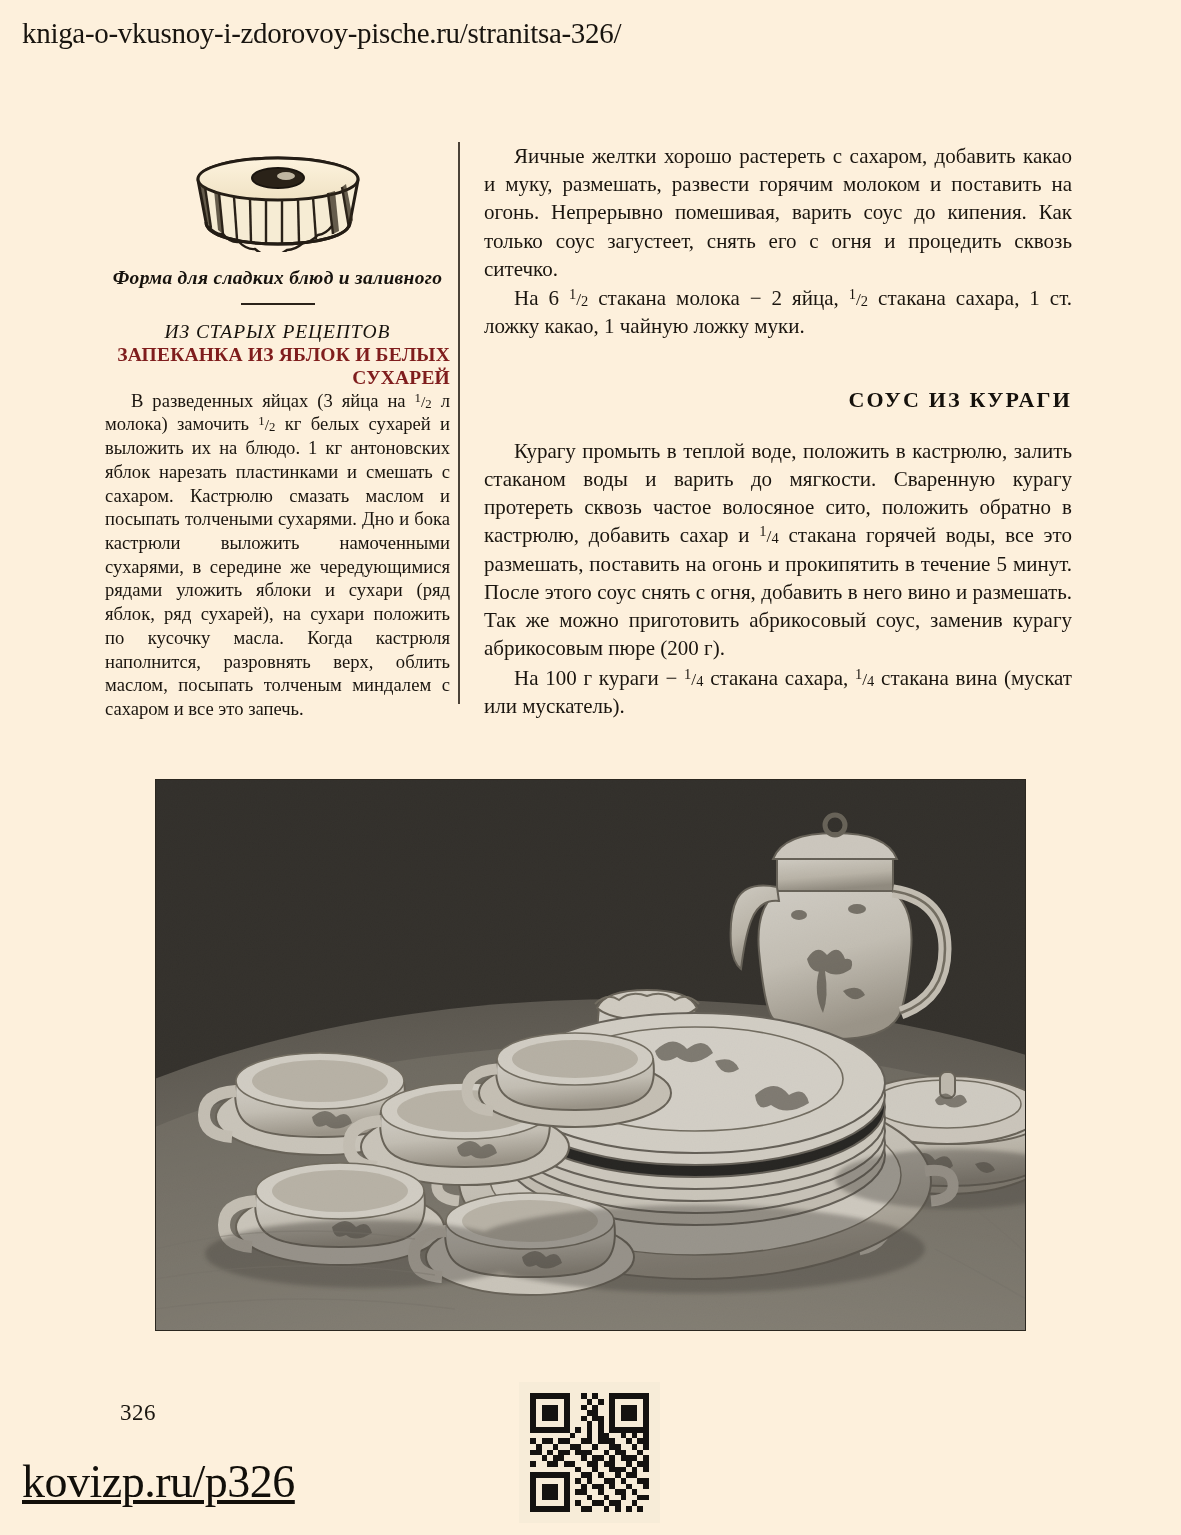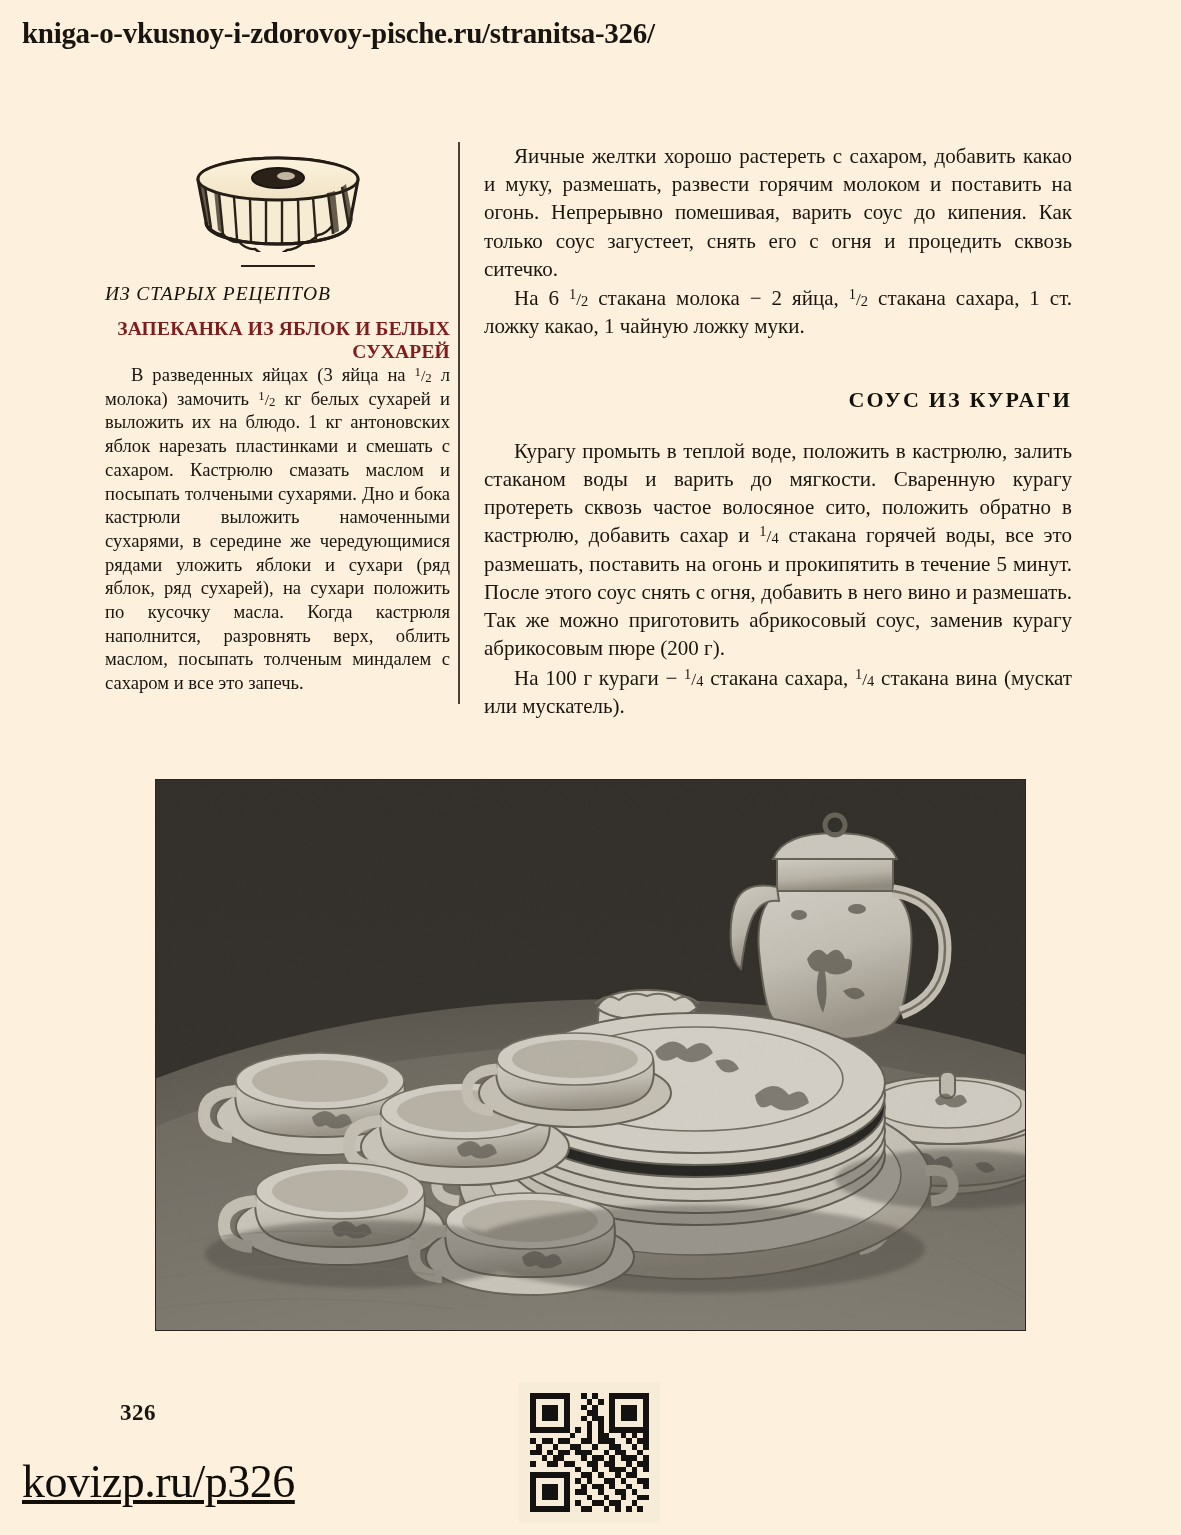--- a/index.html
+++ b/index.html
@@ -18,21 +18,20 @@
   
   .top-url {
     position: absolute;
     left: 22px;
     top: 17px;
     font-family: "Liberation Serif", "DejaVu Serif", serif;
     font-size: 29px;
     letter-spacing: -0.3px;
     color: #18140f;
     white-space: nowrap;
-    font-weight: bold;
   }
 
   
   .page-body {
     position: absolute;
     left: 0;
     top: 130px;
     width: 1181px;
     height: 600px;
   }
@@ -73,25 +72,25 @@
   }
 
   .rule-short {
     width: 74px;
     height: 2px;
     background: #2a2219;
     margin: 13px auto 16px auto;
   }
 
   .section-kicker {
+    text-align: center;
     font-style: italic;
     font-size: 19.5px;
     letter-spacing: 0.9px;
     color: #16120d;
-    margin-bottom: 12px;
   }
 
   .recipe-title-left {
     text-align: right;
     font-weight: bold;
     font-size: 19.5px;
     line-height: 1.18;
     letter-spacing: 0.2px;
     color: #7f1d1d;
   }
@@ -155,21 +154,20 @@
   .photo-wrap svg { display: block; width: 100%; height: 100%; }
 
   
   .page-number {
     position: absolute;
     left: 120px;
     top: 1400px;
     font-size: 23px;
     letter-spacing: 0.5px;
     color: #19150f;
-    font-weight: bold;
   }
 
   .footer-url {
     position: absolute;
     left: 22px;
     top: 1455px;
     font-size: 46px;
     letter-spacing: -0.5px;
     color: #120f0a;
     white-space: nowrap;
@@ -231,20 +229,21 @@
           <path d="M150 39 L157 80 L161 72 L154 36 Z"></path>
           <path d="M13 39 L19 80 L14 74 L8 36 Z"></path>
           <path d="M27 45 L31 86 L26 82 L22 42 Z"></path>
         </g>
 
         <path d="M14 74 C14 88 48 96 86 96 C124 96 158 88 158 74" fill="none" stroke="#241d15" stroke-width="3"></path>
         <path d="M16 78 q8 9 15 8 q7 9 16 8 q8 8 16 7 q8 7 16 7 q8 0 16 -6 q8 0 16 -7 q8 -1 15 -8 q8 -1 14 -9" fill="none" stroke="#241d15" stroke-width="2.4"></path>
       </svg>
     </div>
 
+    <div class="fig-caption">Форма для сладких блюд и заливного</div>
 
     <div class="rule-short"></div>
 
     <div class="section-kicker">ИЗ СТАРЫХ РЕЦЕПТОВ</div>
 
     <div class="recipe-title-left">ЗАПЕКАНКА ИЗ ЯБЛОК И БЕЛЫХ СУХАРЕЙ</div>
 
     <div class="left-text">
       <span class="indent"></span><span>В разведенных яйцах (3 яйца на </span><span class="frac"><span class="n">1</span><span class="s">/</span><span class="d">2</span></span><span> л молока) замочить </span><span class="frac"><span class="n">1</span><span class="s">/</span><span class="d">2</span></span><span> кг белых сухарей и выложить их на блюдо. 1 кг антоновских яблок нарезать пластинками и смешать с сахаром. Кастрюлю смазать маслом и посыпать толчеными сухарями. Дно и бока кастрюли выложить намоченными сухарями, в середине же чередующимися рядами уложить яблоки и сухари (ряд яблок, ряд сухарей), на сухари положить по кусочку масла. Когда кастрюля наполнится, разровнять верх, облить маслом, посыпать толченым миндалем с сахаром и все это запечь.</span>
     </div>

